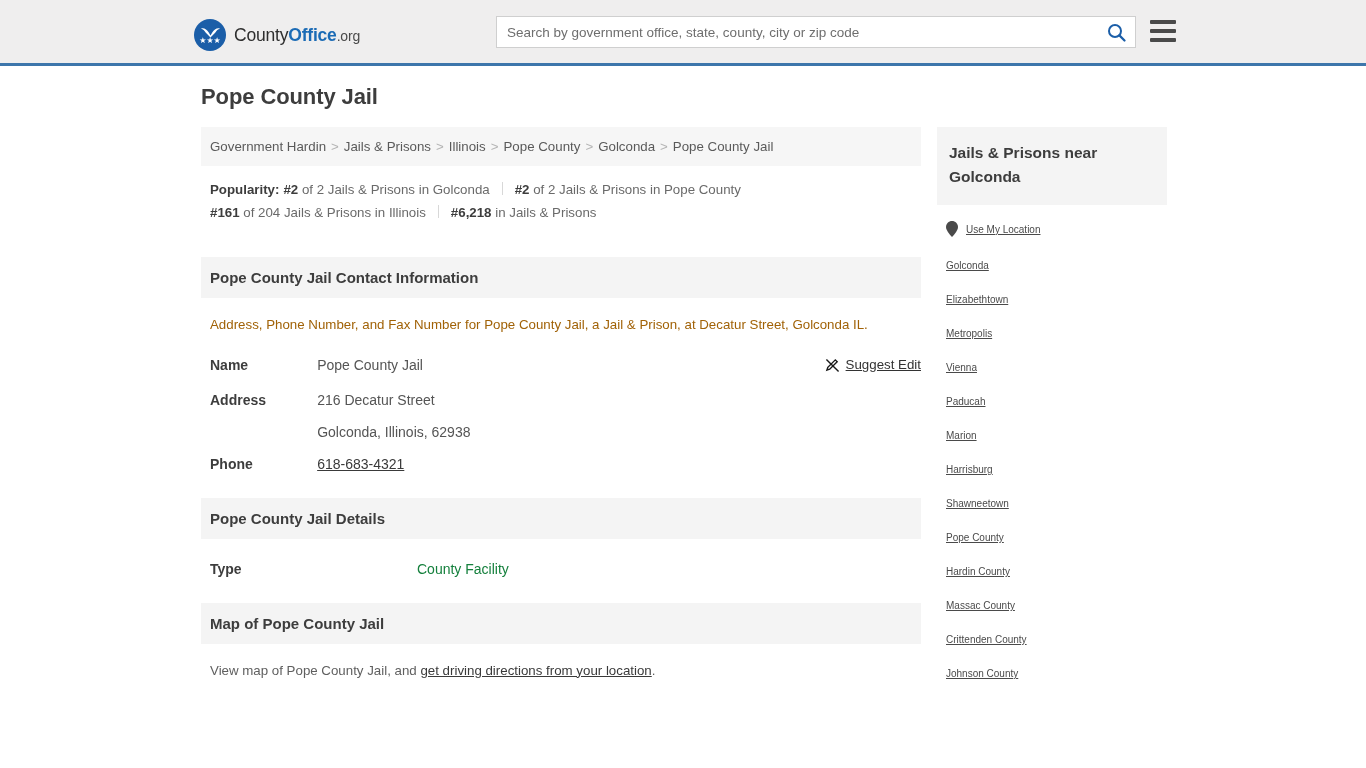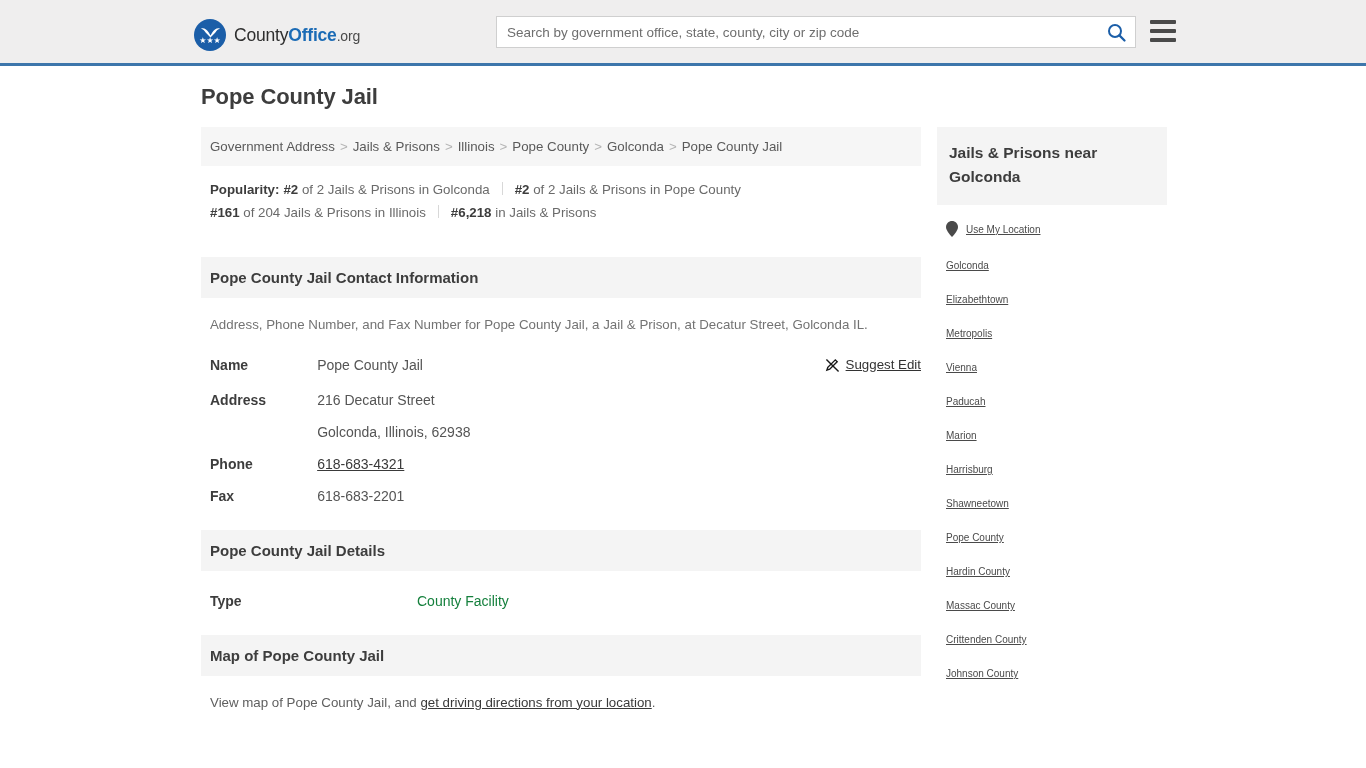--- a/index.html
+++ b/index.html
@@ -197,21 +197,21 @@
     background: #f4f4f4;
     padding: 12px 9px;
     font-size: 15px;
     font-weight: bold;
     color: #3d3d3d;
     margin-top: 18px;
   }
 
   .section-desc {
     font-size: 13.3px;
-    color: #737373;
+    color: #a16207;
     padding: 17px 9px 8px 9px;
     line-height: 20px;
   }
 
   
   .info-table {
     width: 100%;
     border-collapse: collapse;
     margin-top: 6px;
   }
@@ -333,21 +333,21 @@
 <div class="page">
   <div class="container">
 
     <h1 class="page-title">Pope County Jail</h1>
 
     <div class="cols">
 
       <div class="main-col">
 
         <nav class="breadcrumb">
-          <a href="#">Government Address</a><span class="sep">&gt;</span><a href="#">Jails &amp; Prisons</a><span class="sep">&gt;</span><a href="#">Illinois</a><span class="sep">&gt;</span><a href="#">Pope County</a><span class="sep">&gt;</span><a href="#">Golconda</a><span class="sep">&gt;</span><span class="current">Pope County Jail</span>
+          <a href="#">Government Hardin</a><span class="sep">&gt;</span><a href="#">Jails &amp; Prisons</a><span class="sep">&gt;</span><a href="#">Illinois</a><span class="sep">&gt;</span><a href="#">Pope County</a><span class="sep">&gt;</span><a href="#">Golconda</a><span class="sep">&gt;</span><span class="current">Pope County Jail</span>
         </nav>
 
         <div class="popularity">
           <span class="label">Popularity:</span><span class="pop-item"><b>#2</b> <span>of 2 Jails &amp; Prisons in Golconda</span></span><span class="pop-divider"></span><span class="pop-item"><b>#2</b> <span>of 2 Jails &amp; Prisons in Pope County</span></span><br><span class="pop-item"><b>#161</b> <span>of 204 Jails &amp; Prisons in Illinois</span></span><span class="pop-divider"></span><span class="pop-item"><b>#6,218</b> <span>in Jails &amp; Prisons</span></span>
         </div>
 
         <div class="section-head">Pope County Jail Contact Information</div>
         <p class="section-desc">Address, Phone Number, and Fax Number for Pope County Jail, a Jail &amp; Prison, at Decatur Street, Golconda IL.</p>
 
         <table class="info-table">
@@ -373,25 +373,20 @@
           <tr>
             <td class="k"></td>
             <td class="v">Golconda, Illinois, 62938</td>
             <td class="a"></td>
           </tr>
           <tr>
             <td class="k">Phone</td>
             <td class="v"><a class="tel" href="#">618-683-4321</a></td>
             <td class="a"></td>
           </tr>
-          <tr>
-            <td class="k">Fax</td>
-            <td class="v">618-683-2201</td>
-            <td class="a"></td>
-          </tr>
         </tbody>
           </table>
 
         <div class="section-head">Pope County Jail Details</div>
         <table class="details-table">
           <tbody>
               <tr>
             <td class="k">Type</td>
             <td class="v">County Facility</td>
           </tr>

